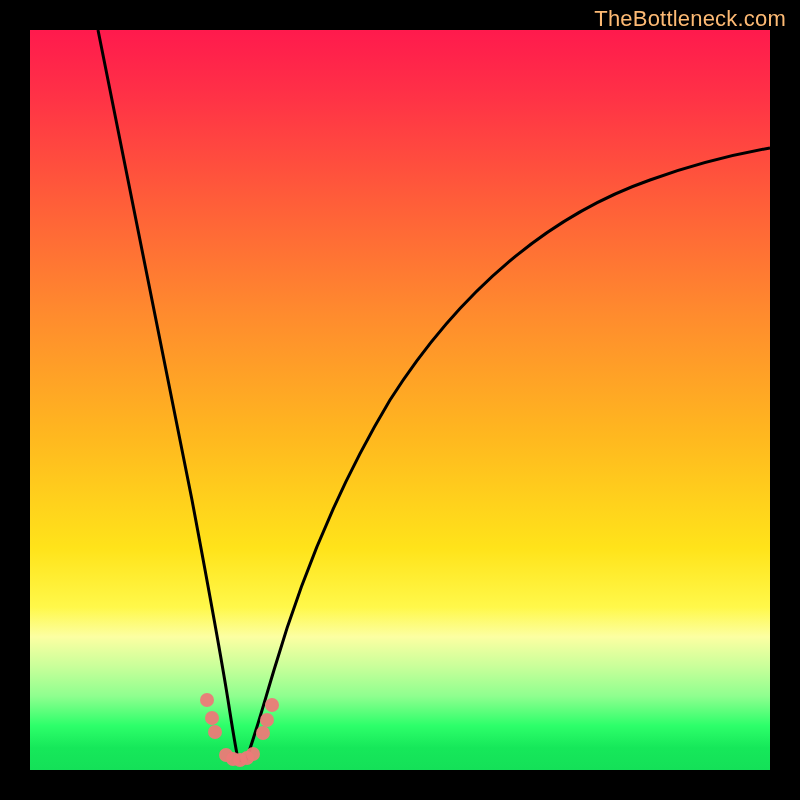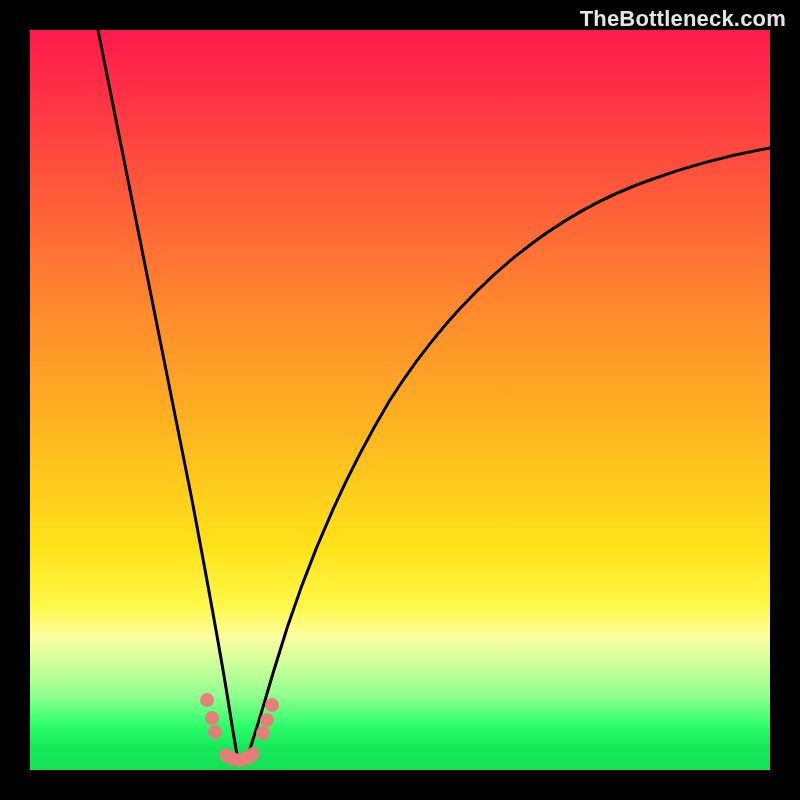--- a/index.html
+++ b/index.html
@@ -40,24 +40,24 @@
       #8fff8f 90%,
       #2dff6a 94%,
       #16e85a 97%,
       #14e058 100%
     );
   }
   .watermark {
     position: absolute;
     top: 6px;
     right: 14px;
-    color: #e5e5e5;
+    color: #fdba74;
     font-size: 22px;
     letter-spacing: 0.2px;
-    font-weight: 700;
+    font-weight: 400;
     user-select: none;
   }
   svg.curve {
     position: absolute;
     left: 0;
     top: 0;
     width: 740px;
     height: 740px;
     overflow: visible;
   }

